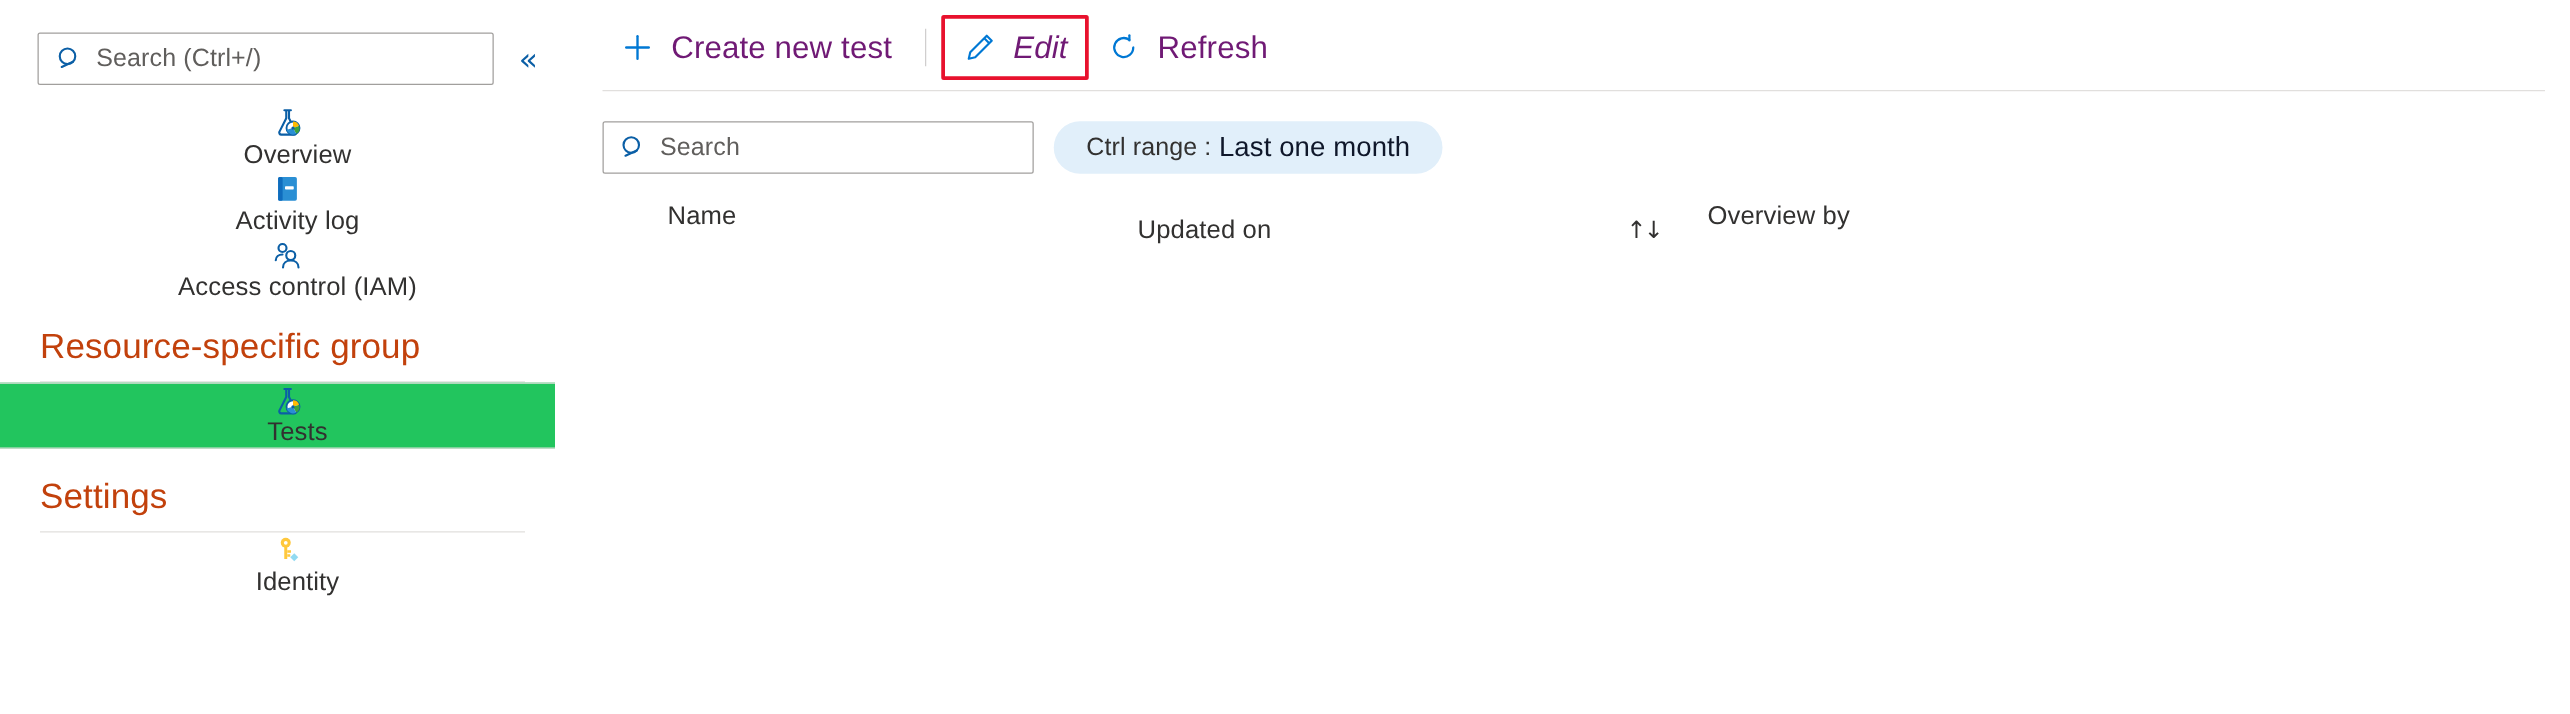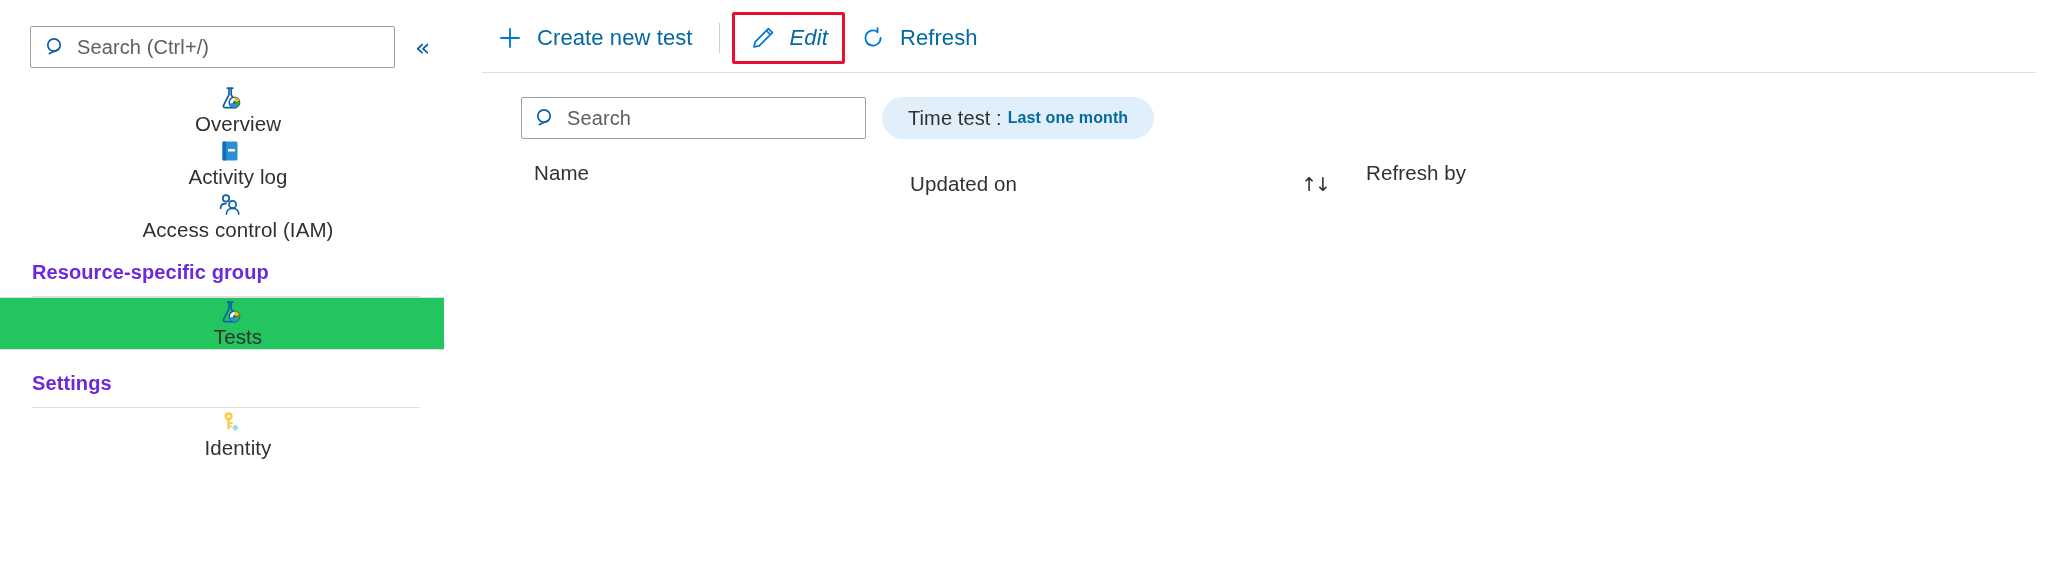--- a/index.html
+++ b/index.html
@@ -96,23 +96,23 @@
     color: #323130;
     letter-spacing: .1px;
   }
 
   .nav-group {
     padding-left: 32px;
     padding-right: 24px;
     margin-top: 18px;
   }
   .nav-group-title {
-    font-size: 20px;
-    font-weight: bold;
-    color: #6d28d9;
+    font-size: 28px;
+    font-weight: normal;
+    color: #c2410c;
     letter-spacing: .1px;
     margin-bottom: 12px;
   }
   .nav-group-rule {
     height: 1px;
     background: #e1dfdd;
     width: 100%;
   }
   .nav-group.tight { margin-top: 22px; }
 
@@ -148,22 +148,22 @@
   .cmd-btn .cmd-icon {
     width: 28px;
     height: 28px;
     display: flex;
     align-items: center;
     justify-content: center;
     margin-right: 13px;
     flex: 0 0 auto;
   }
   .cmd-btn .cmd-label {
-    font-size: 22px;
-    color: #0369a1;
+    font-size: 25px;
+    color: #701a75;
     white-space: nowrap;
     letter-spacing: .1px;
   }
   .cmd-sep {
     width: 1px;
     height: 30px;
     background: #d0cece;
     margin: 0 12px;
   }
   .cmd-btn.highlighted {
@@ -179,21 +179,20 @@
     height: 1px;
     background: #e1dfdd;
     margin-right: 20px;
   }
 
   
   .filter-bar {
     display: flex;
     align-items: center;
     margin-top: 24px;
-    margin-left: 39px;
   }
   .table-search {
     width: 345px;
     height: 42px;
     border: 1px solid #a19f9d;
     border-radius: 2px;
     display: flex;
     align-items: center;
     box-sizing: border-box;
     background: #ffffff;
@@ -219,23 +218,23 @@
     box-sizing: border-box;
     cursor: pointer;
     white-space: nowrap;
   }
   .time-pill .tp-label {
     font-size: 20px;
     color: #323130;
     letter-spacing: .1px;
   }
   .time-pill .tp-value {
-    font-size: 16px;
-    color: #0369a1;
-    font-weight: bold;
+    font-size: 22px;
+    color: #0f172a;
+    font-weight: normal;
     letter-spacing: .1px;
     margin-left: 6px;
   }
 
   
   .grid {
     margin-top: 22px;
     margin-right: 20px;
   }
   .grid-header {
@@ -475,40 +474,40 @@
         <span class="mag">
           <svg width="22" height="22" viewBox="0 0 22 22">
             <circle cx="9" cy="9" r="6.2" fill="none" stroke="#0b5fa6" stroke-width="1.7"></circle>
             <line x1="4.4" y1="17.6" x2="13.4" y2="13.4" stroke="#0b5fa6" stroke-width="1.7" stroke-linecap="round"></line>
           </svg>
         </span>
         <span class="ph">Search</span>
       </div>
 
       <div class="time-pill">
-        <span class="tp-label">Time test :</span>
+        <span class="tp-label">Ctrl range :</span>
         <span class="tp-value">Last one month</span>
       </div>
     </div>
 
     <div class="grid">
 
       <div class="grid-header">
         <div class="col-check"></div>
         <div class="col-name">
           <span class="th">Name</span>
         </div>
         <div class="col-updatedon">
           <span class="th">Updated on</span>
         </div>
         <div class="col-sort">
           <span class="sort-glyph">↑↓</span>
         </div>
         <div class="col-updatedby">
-          <span class="th">Refresh by</span>
+          <span class="th">Overview by</span>
         </div>
       </div>
 
 
     </div>
 
   </div>
 </div>
 
 </body></html>

